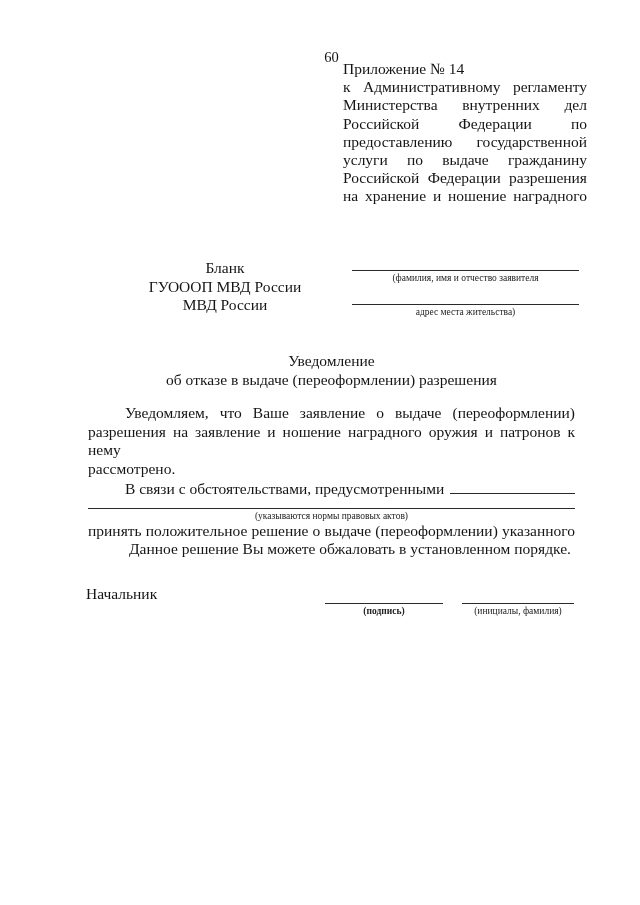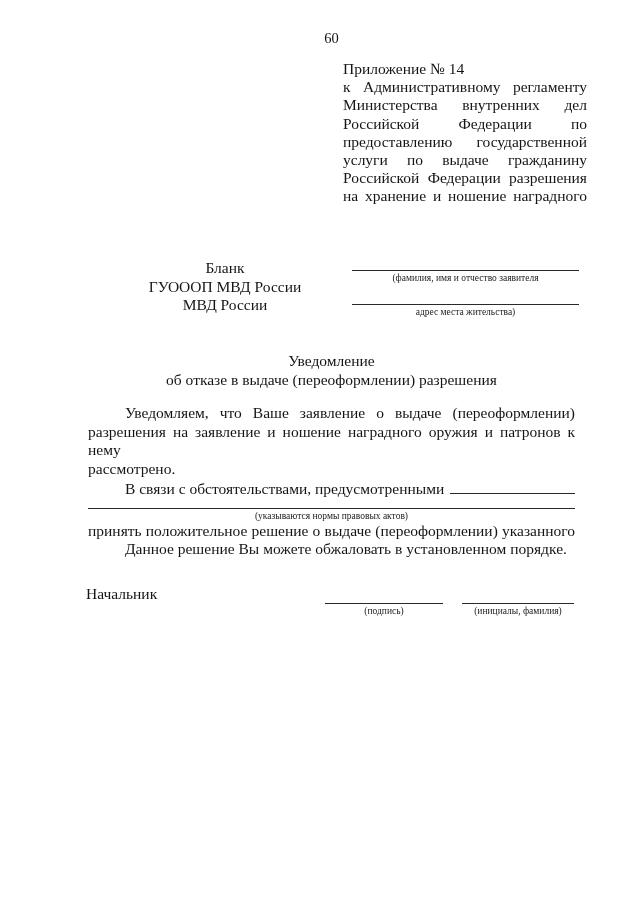--- a/index.html
+++ b/index.html
@@ -13,21 +13,21 @@
     height: 905px;
     background: #ffffff;
     font-family: "Liberation Serif", "DejaVu Serif", serif;
     color: #151515;
     overflow: hidden;
   }
   
   .page-number {
     position: absolute;
     left: 88px;
-    top: 30px;
+    top: 49px;
     width: 487px;
     text-align: center;
     font-size: 14.5px;
   }
   
   .appendix {
     position: absolute;
     left: 343px;
     top: 60px;
     width: 244px;
@@ -90,20 +90,21 @@
     width: 487px;
     font-size: 15.5px;
     line-height: 18.7px;
   }
   .body-block .jline {
     text-align: justify;
     text-align-last: justify;
   }
   .body-block .indent {
     padding-left: 37px;
+    text-align: center;
   }
   .fill-inline {
     display: flex;
     align-items: baseline;
   }
   .fill-inline .grow-line {
     flex: 1;
     border-bottom: 1.4px solid #2a2a2a;
     height: 14px;
     margin-left: 6px;
@@ -126,21 +127,21 @@
     top: 585px;
     font-size: 15.5px;
   }
   .sig-field {
     position: absolute;
     top: 588px;
   }
   .sig-field .fill-line {
     height: 15px;
   }
-  .sig-sign { left: 325px; width: 118px; }
+  .sig-sign { left: 325px; width: 118px; font-weight: bold; }
   .sig-name { left: 462px; width: 112px; }
 </style>
 </head>
 <body>
 
 <div class="page">
 
   <div class="page-number">60</div>
 
   <div class="appendix">

